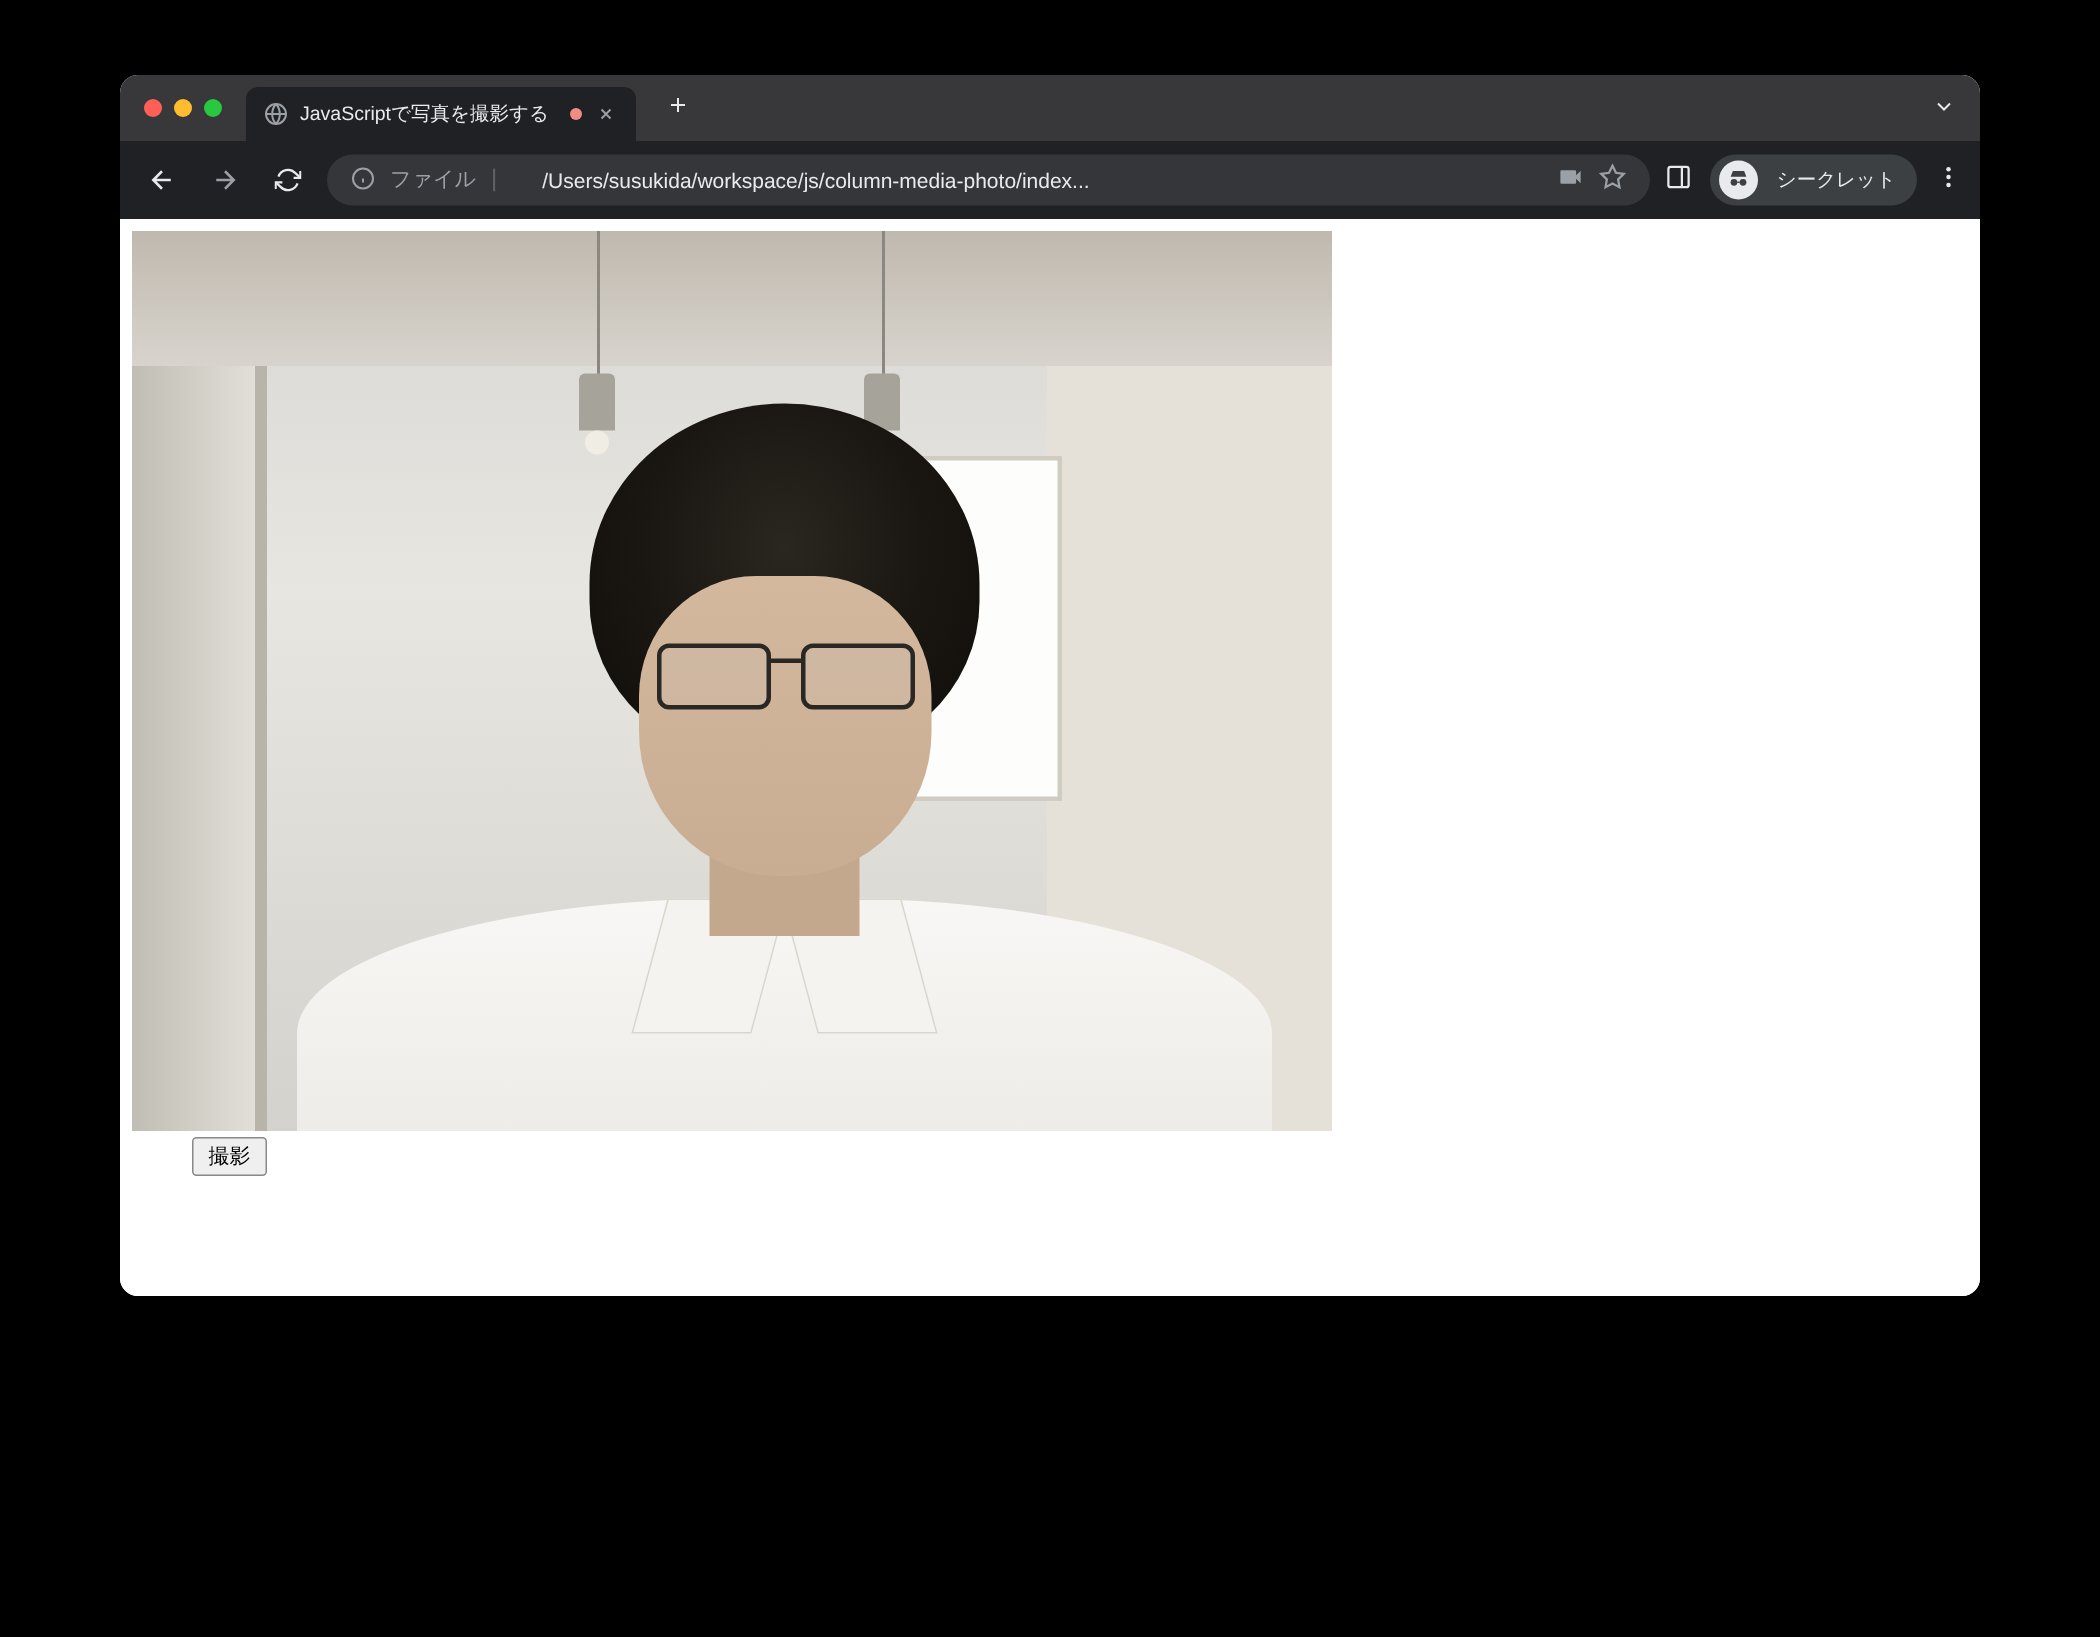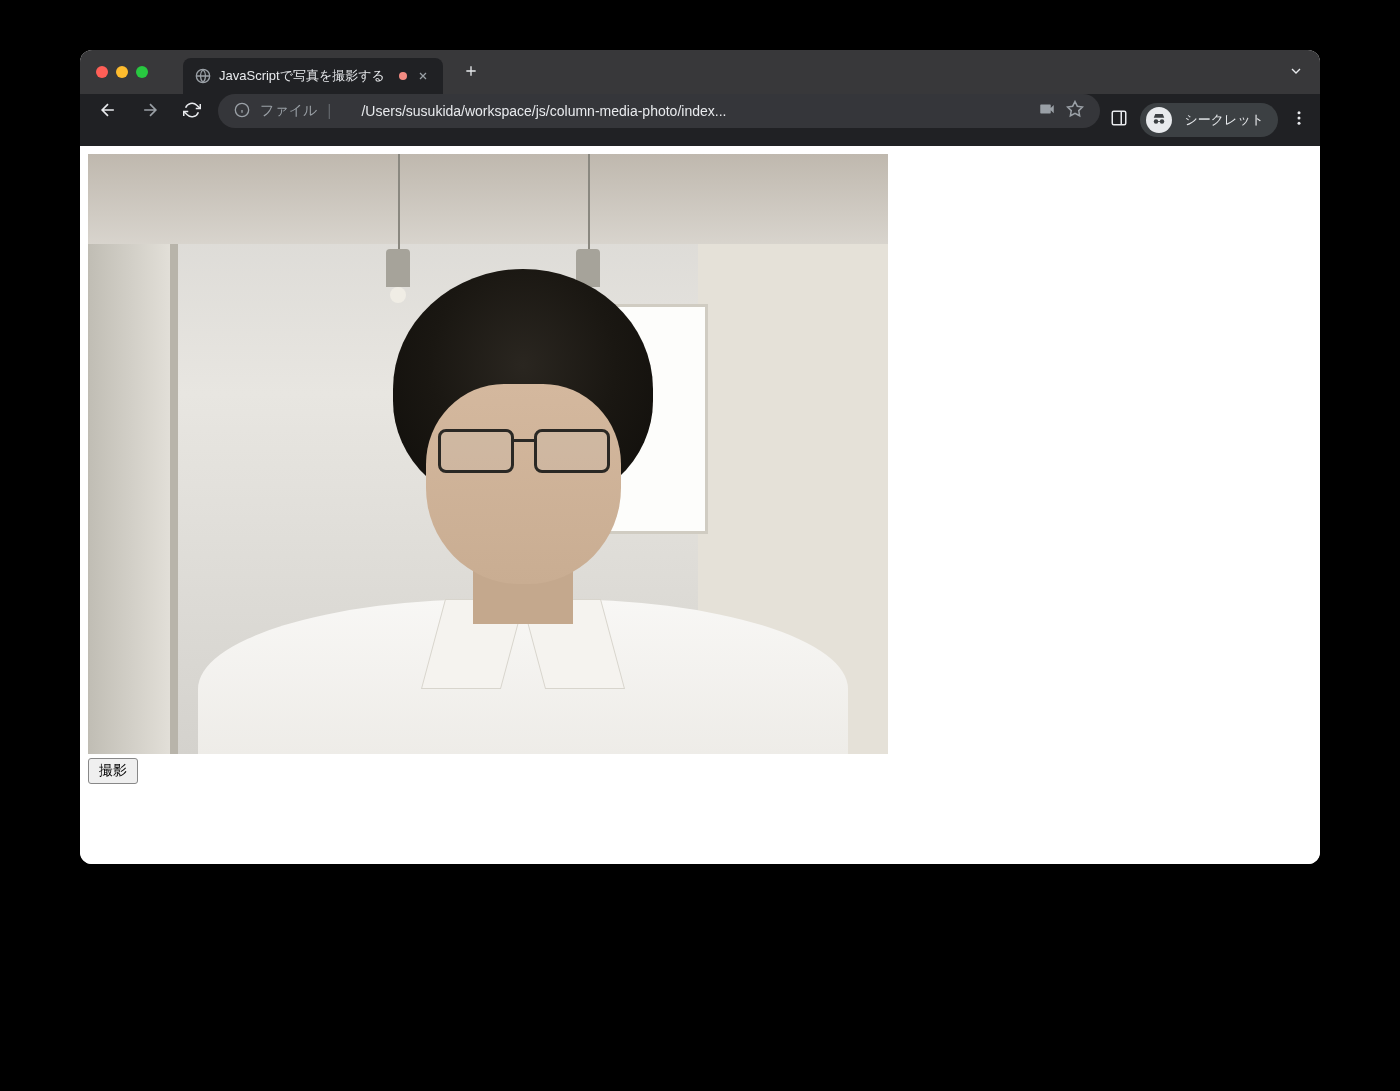--- a/index.html
+++ b/index.html
@@ -53,21 +53,20 @@
       height: 36px;
       border-radius: 8px 8px 0 0;
       display: flex;
       align-items: center;
       padding: 0 12px;
       gap: 8px;
       margin-top: 8px;
       min-width: 260px;
       color: #e8eaed;
       font-size: 13px;
-      margin-left: 19px;
     }
     .tab-favicon {
       width: 16px;
       height: 16px;
       color: #9aa0a6;
       display: flex;
       align-items: center;
       justify-content: center;
     }
     .tab-title {
@@ -101,20 +100,21 @@
     .tab-dropdown {
       margin-left: auto;
       color: #e8eaed;
       font-size: 14px;
       cursor: pointer;
     }
     .toolbar {
       background: #202124;
       height: 52px;
       display: flex;
+      align-items: center;
       padding: 0 12px;
       gap: 10px;
     }
     .nav-btn {
       width: 32px;
       height: 32px;
       display: flex;
       align-items: center;
       justify-content: center;
       color: #9aa0a6;
@@ -350,20 +350,21 @@
     }
     .capture-btn {
       margin-top: 4px;
       font-size: 14px;
       padding: 3px 10px;
       border: 1px solid #888;
       background: #efefef;
       cursor: pointer;
       font-family: inherit;
       border-radius: 3px;
+      margin-left: 40px;
     }
   </style>
 </head>
 <body>
 
 <div class="browser-window">
   <div class="titlebar">
     <div class="traffic-lights">
       <div class="traffic-light tl-red"></div>
       <div class="traffic-light tl-yellow"></div>

